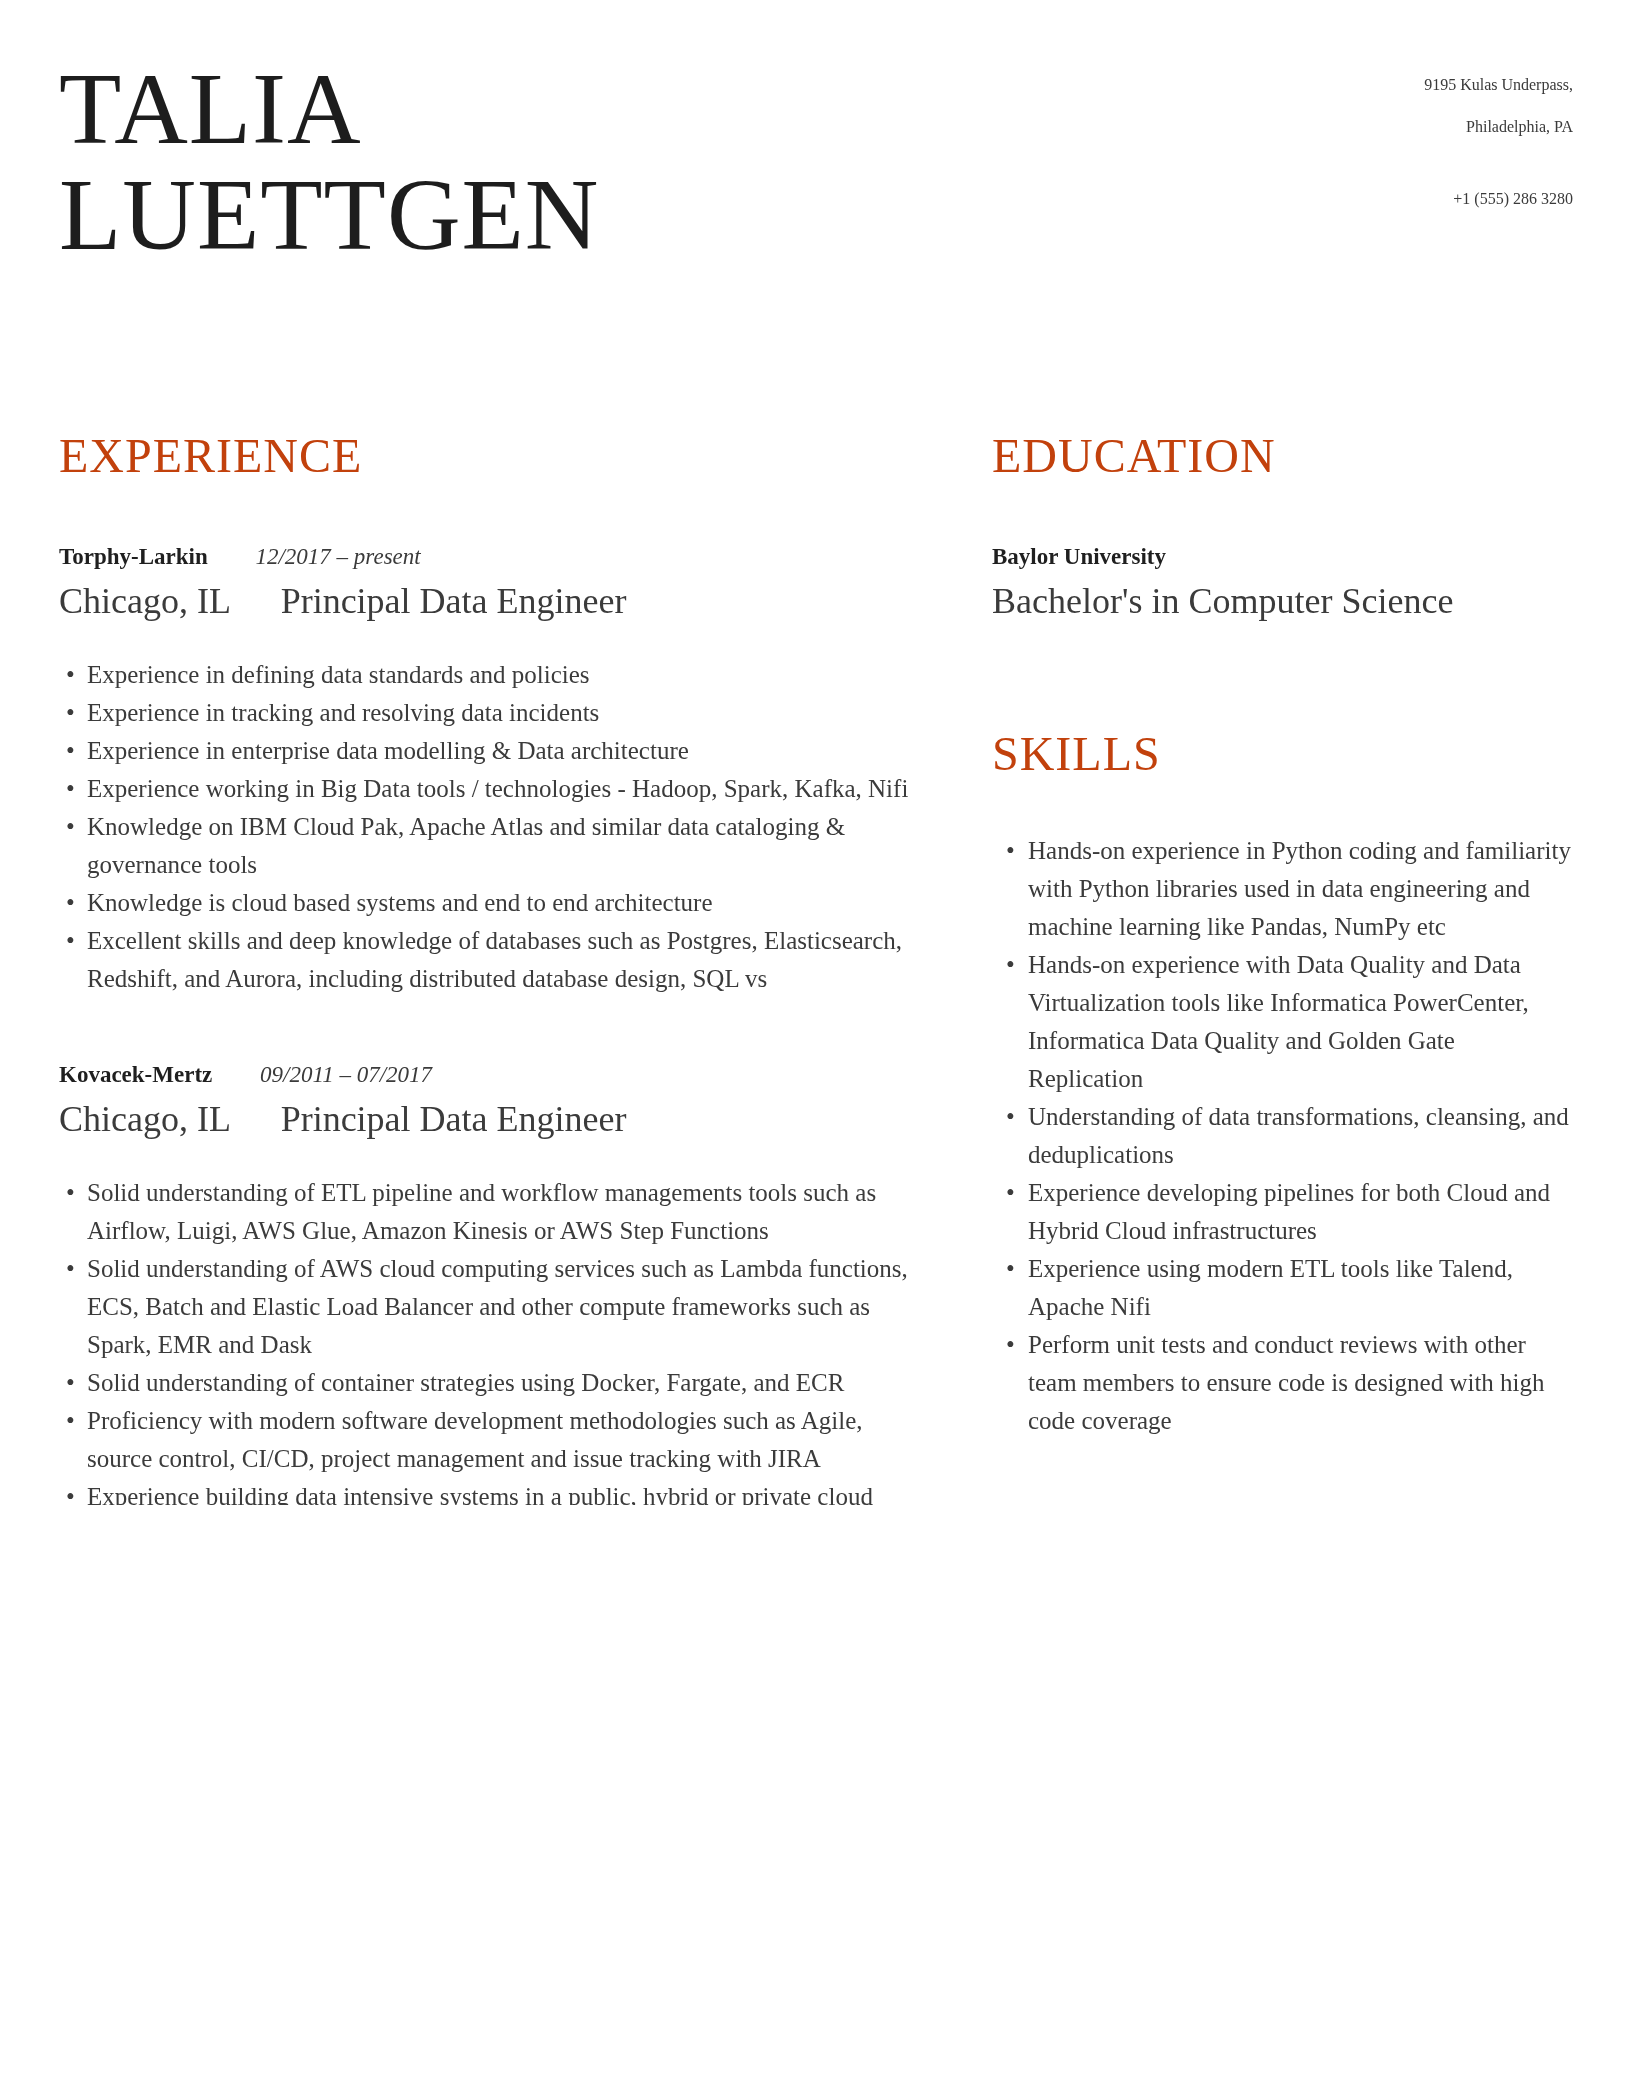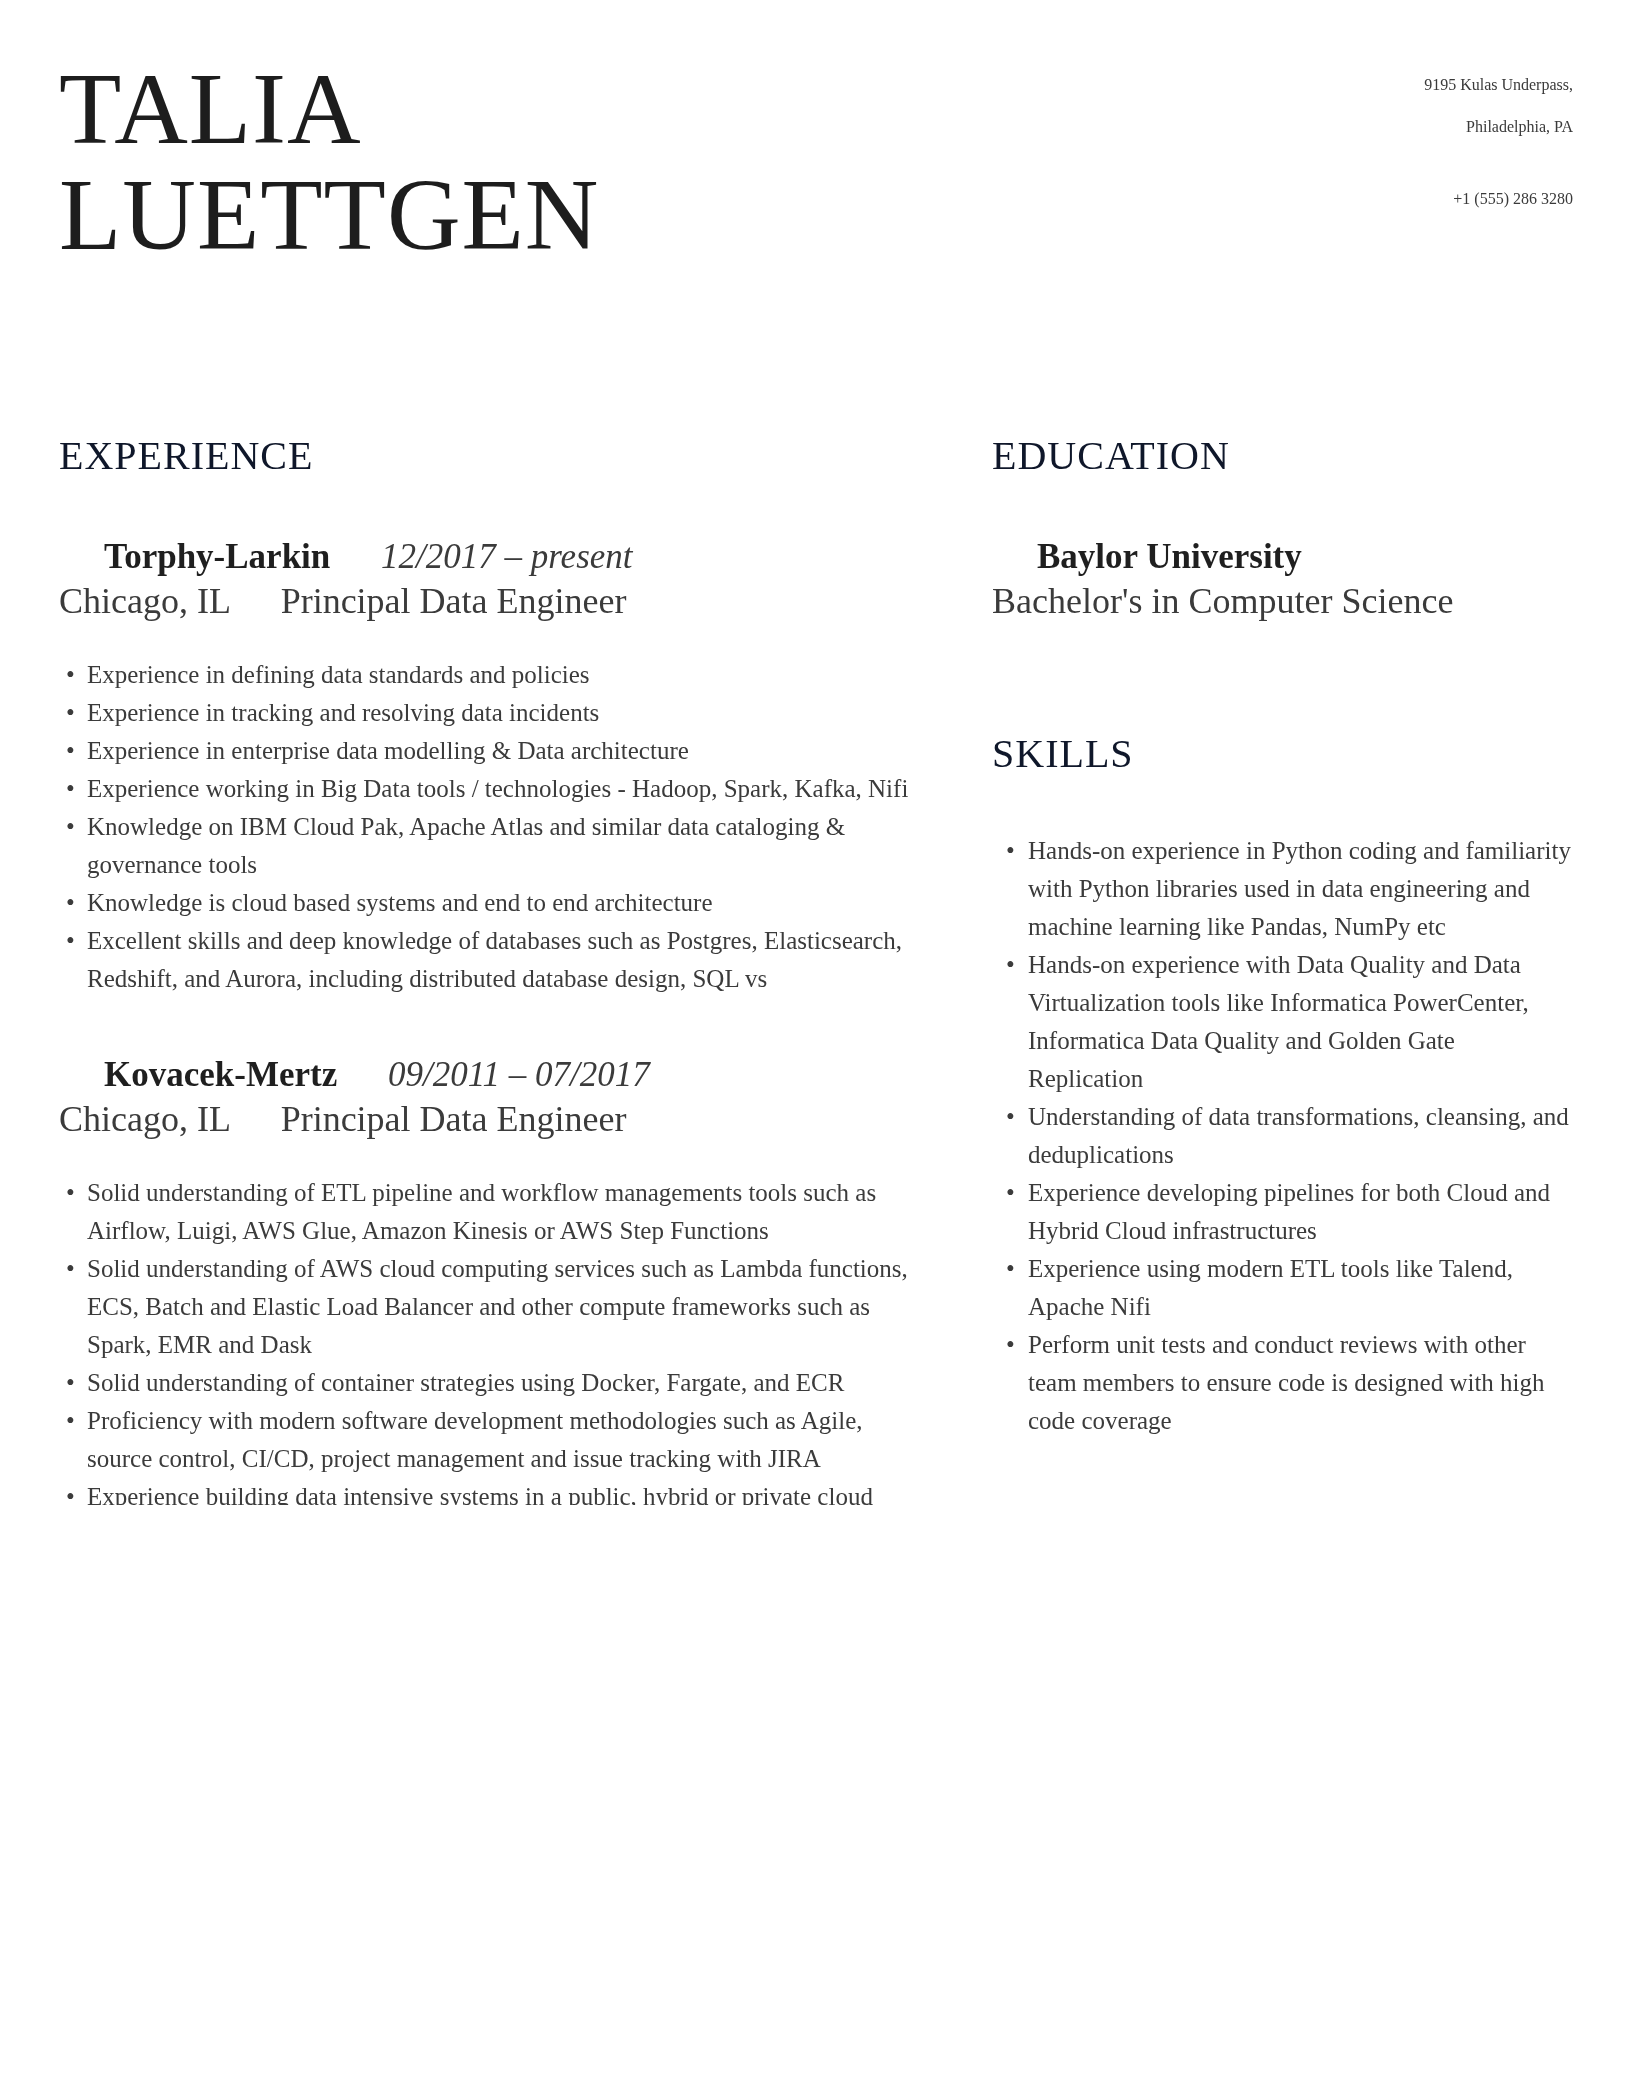--- a/index.html
+++ b/index.html
@@ -44,31 +44,30 @@
   
   .columns {
     display: flex;
     margin-top: 164px;
   }
   .col-left  { width: 872px; flex: 0 0 auto; }
   .col-right { flex: 1 1 auto; margin-left: 61px; }
   
   .section-title {
     margin: 0 0 54px 0;
-    font-size: 40px;
+    font-size: 48px;
     line-height: 48px;
     font-weight: 400;
     letter-spacing: 1px;
-    color: #0f172a;
+    color: #c2410c;
   }
   .entry + .entry { margin-top: 54px; }
   .entry-head {
-    font-size: 35px;
+    font-size: 23px;
     line-height: 45px;
-    margin-left: 45px;
   }
   .company {
     font-weight: 700;
     color: #1f1f1f;
   }
   .dates {
     font-style: italic;
     color: #3b3b3b;
     margin-left: 42px;
   }

